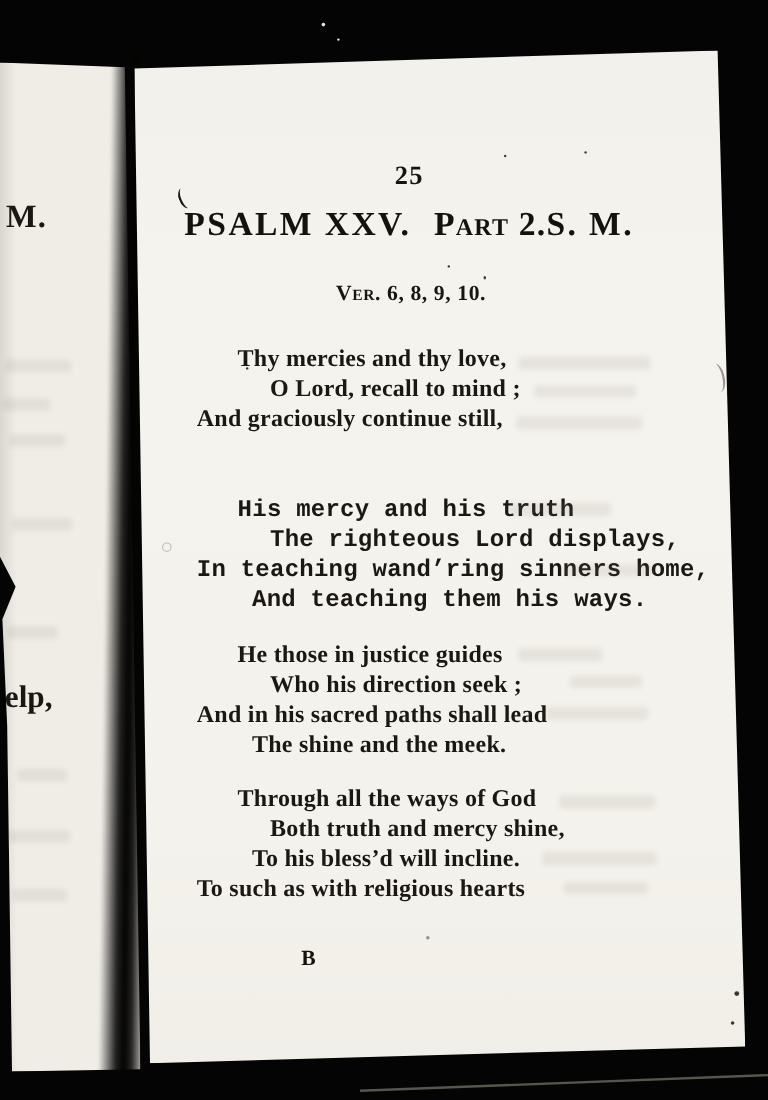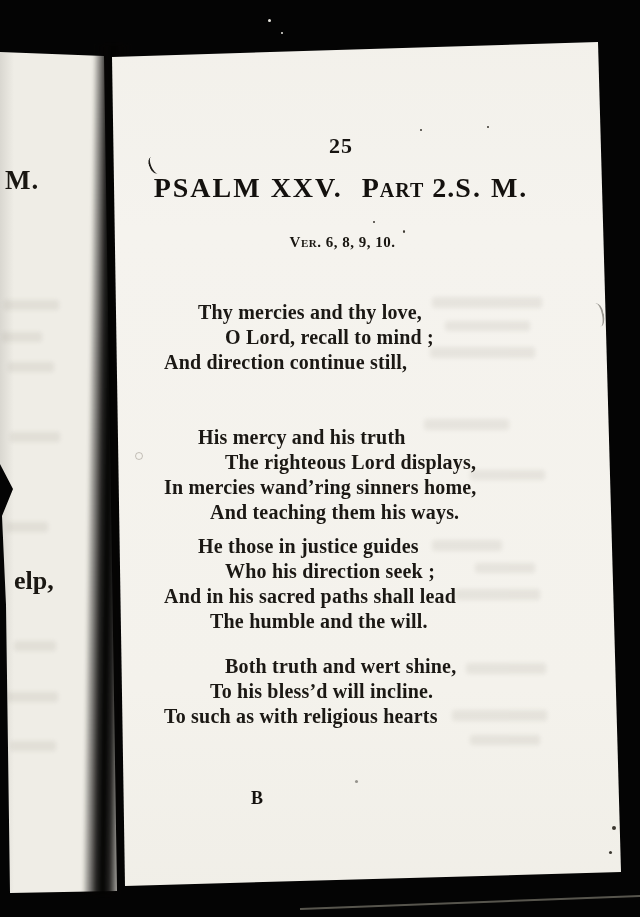--- a/index.html
+++ b/index.html
@@ -15,21 +15,21 @@
     clip-path:polygon(0px 52px,104px 56px,117px 891px,10px 893px,6px 605px,2px 516px,13px 489px,0px 464px);
   }
   .lp-shade{
     position:absolute;inset:0;
     background:
       linear-gradient(90deg,rgba(25,22,17,0.10) 0px,rgba(25,22,17,0) 14px),
       linear-gradient(270deg,rgba(8,6,4,0.55) 0%,rgba(30,26,20,0.25) 6%,rgba(30,26,20,0) 22%);
   }
   .frag{position:absolute;color:#1a1712;font-weight:bold;}
   .frag-m{left:5px;top:165px;font-size:27px;letter-spacing:1px;}
-  .frag-elp{left:14px;top:566px;font-size:26px;}
+  .frag-elp{left:4px;top:566px;font-size:26px;}
   
   .gutter{
     position:absolute;left:93px;top:44px;width:40px;height:852px;
     background:linear-gradient(90deg,rgba(5,4,3,0) 0%,rgba(5,4,3,0.88) 36%,#030302 52%,rgba(5,4,3,0.88) 68%,rgba(5,4,3,0) 100%);
     transform:rotate(0.75deg);transform-origin:top center;
     filter:blur(1.5px);
   }
   
   .main-page{
     position:absolute;inset:0;
@@ -51,28 +51,28 @@
   }
   .title-line{
     position:absolute;left:115px;top:172px;width:452px;text-align:center;
     font-size:28px;font-weight:bold;color:#14110e;white-space:nowrap;
   }
   .t-psalm{letter-spacing:2px;}
   .t-part{margin-left:19px;font-variant:small-caps;letter-spacing:1px;}
   .t-meter{letter-spacing:2px;}
   .verse-ref{
     position:absolute;left:115px;top:234px;width:455px;text-align:center;
-    font-size:15px;font-weight:bold;font-variant:small-caps;letter-spacing:0.5px;color:#191611;
+    font-size:18px;font-weight:bold;font-variant:small-caps;letter-spacing:0.5px;color:#191611;
   }
   .stanza{
     position:absolute;left:112px;width:470px;
     font-size:20px;font-weight:bold;line-height:25px;letter-spacing:0.2px;color:#1b1814;
     white-space:nowrap;
   }
-  .s1{top:300px;} .s2{top:425px;} .s3{top:534px;} .s4{top:654px;}
+  .s1{top:287px;} .s2{top:413px;font-family:Liberation Mono, monospace;} .s3{top:534px;} .s4{top:654px;}
   .line.l1{margin-left:86px;}
   .line.l2{margin-left:113px;}
   .line.l3{margin-left:52px;}
   .line.l4{margin-left:98px;}
   .signature{
     position:absolute;left:251px;top:788px;
     font-size:18px;font-weight:bold;letter-spacing:1px;color:#14110e;
   }
   
   .smudge{
@@ -122,39 +122,40 @@
 
     <div class="title-line">
       <span class="t-psalm">PSALM XXV.</span><span class="t-part">Part 2.</span><span class="t-meter">S. M.</span>
     </div>
 
     <div class="verse-ref">Ver. 6, 8, 9, 10.</div>
 
     <div class="stanza s1">
       <div class="line l1">Thy mercies and thy love,</div>
       <div class="line l2">O Lord, recall to mind ;</div>
-      <div class="line l3">And direction continue still,</div>
+      <div class="line l3">And graciously continue still,</div>
     </div>
 
     <div class="stanza s2">
       <div class="line l1">His mercy and his truth</div>
       <div class="line l2">The righteous Lord displays,</div>
-      <div class="line l3">In mercies wand’ring sinners home,</div>
+      <div class="line l3">In teaching wand’ring sinners home,</div>
       <div class="line l4">And teaching them his ways.</div>
     </div>
 
     <div class="stanza s3">
       <div class="line l1">He those in justice guides</div>
       <div class="line l2">Who his direction seek ;</div>
       <div class="line l3">And in his sacred paths shall lead</div>
-      <div class="line l4">The humble and the will.</div>
+      <div class="line l4">The shine and the meek.</div>
     </div>
 
     <div class="stanza s4">
-      <div class="line l2">Both truth and wert shine,</div>
+      <div class="line l1">Through all the ways of God</div>
+      <div class="line l2">Both truth and mercy shine,</div>
       <div class="line l4">To his bless’d will incline.</div>
       <div class="line l3">To such as with religious hearts</div>
     </div>
 
     <div class="signature">B</div>
 
     <div class="smudge" style="left:432px;top:297px;width:110px;height:11px;"></div>
     <div class="smudge" style="left:445px;top:321px;width:85px;height:10px;"></div>
     <div class="smudge" style="left:430px;top:347px;width:105px;height:11px;"></div>
     <div class="smudge" style="left:424px;top:419px;width:85px;height:11px;"></div>

